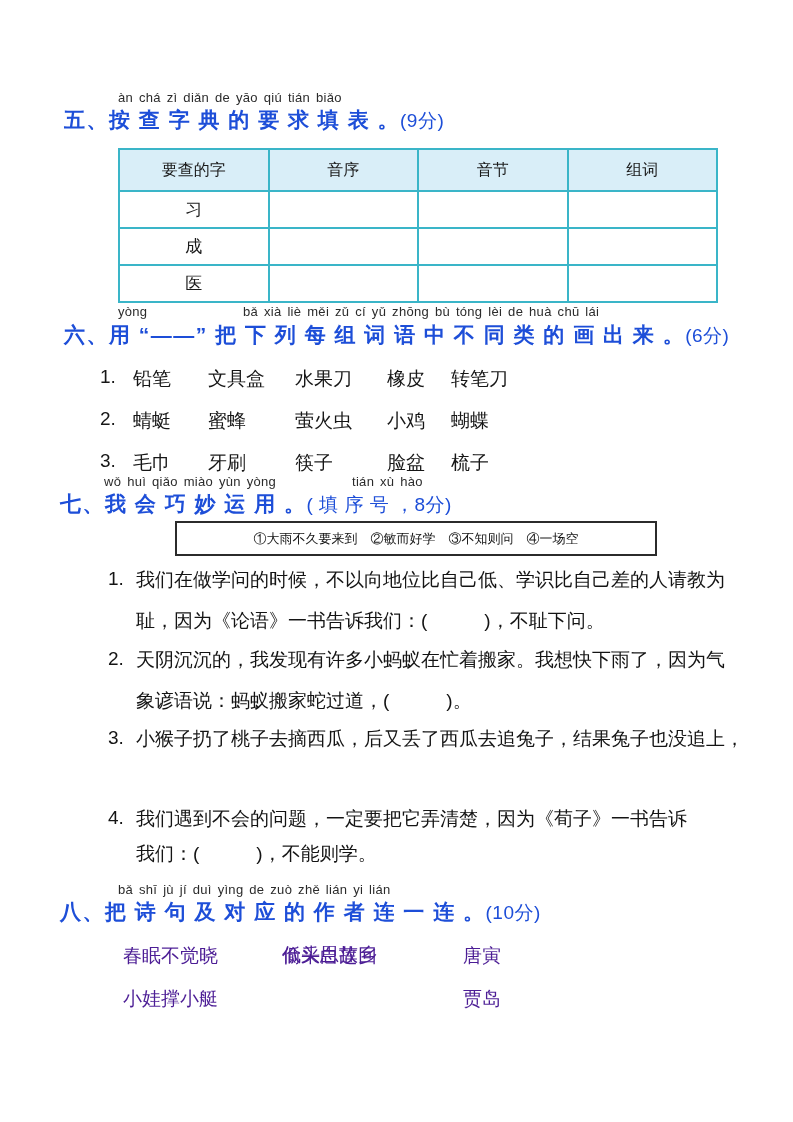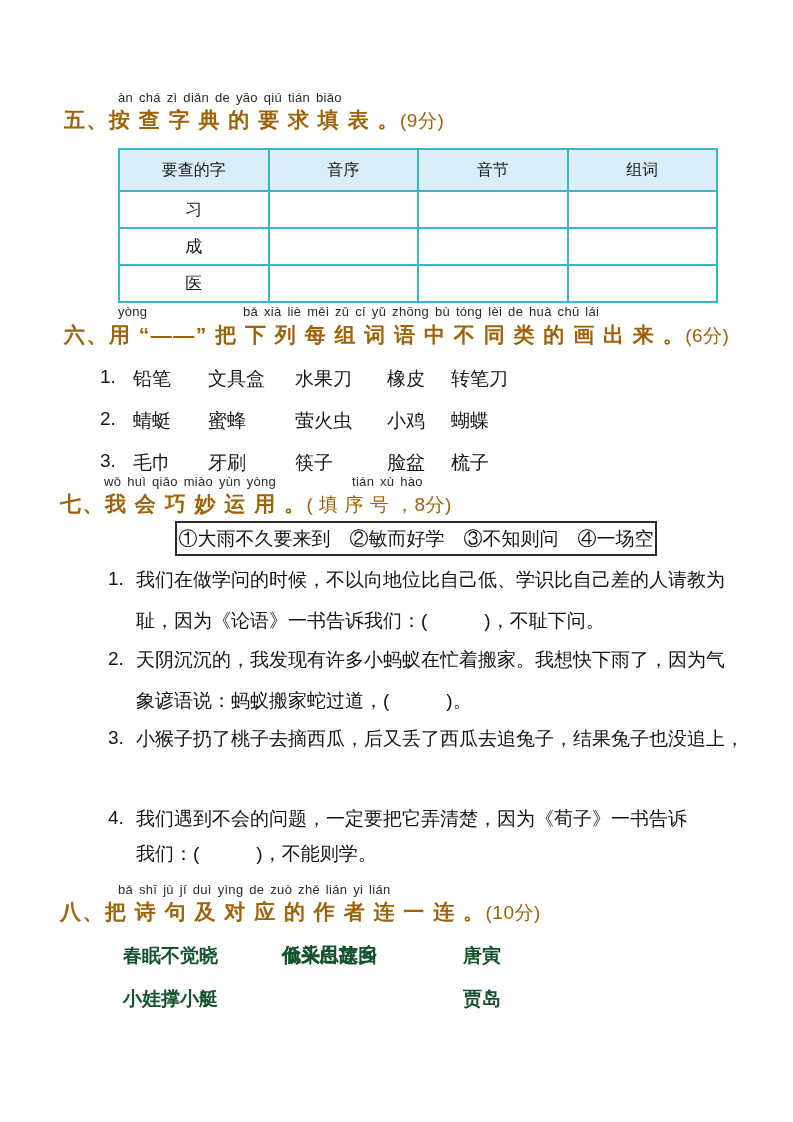--- a/index.html
+++ b/index.html
@@ -23,21 +23,21 @@
     white-space:nowrap;
     letter-spacing:0.3px;
     word-spacing:2px;
   }
   .sec-title{
     position:absolute;
     font-size:21px;
     font-weight:bold;
     white-space:nowrap;
     letter-spacing:1.5px;
-    color:#a16207;
+    color:#1d4ed8;
   }
   .sec-title .score{
     font-weight:normal;
     font-size:19px;
     letter-spacing:0.5px;
   }
   table.dict-table{
     position:absolute;
     left:118px;top:148px;
     width:600px;
@@ -67,35 +67,35 @@
     font-size:19px;
     white-space:nowrap;
     color:#161616;
   }
   .opt-box{
     position:absolute;
     left:175px;top:521px;
     width:478px;height:31px;
     border:2px solid #2b2b2b;
     display:flex;align-items:center;justify-content:center;
-    font-size:19px;
+    font-size:13px;
     white-space:nowrap;
     color:#141414;
   }
   .question{
     position:absolute;
     left:108px;
     width:575px;
     font-size:19px;
     color:#141414;
   }
   .q-num{position:absolute;left:0;top:0;}
   .q-line{margin-left:28px;line-height:23px;white-space:nowrap;}
   .q-line2{margin-top:18px;}
-  .match-row span{position:absolute;font-size:19px;white-space:nowrap;color:#14532d;font-weight:bold;}
+  .match-row span{position:absolute;font-size:19px;white-space:nowrap;color:#4c1d95;}
 </style>
 </head>
 <body>
 
 <div class="page">
 
   <div class="pinyin" style="left:118px;top:90px">àn chá zì diǎn de yāo qiú tián biǎo</div>
   <div class="sec-title" style="left:64px;top:106px">
     <span>五、按 查 字 典 的 要 求 填 表 。</span><span class="score">(9分)</span>
   </div>

